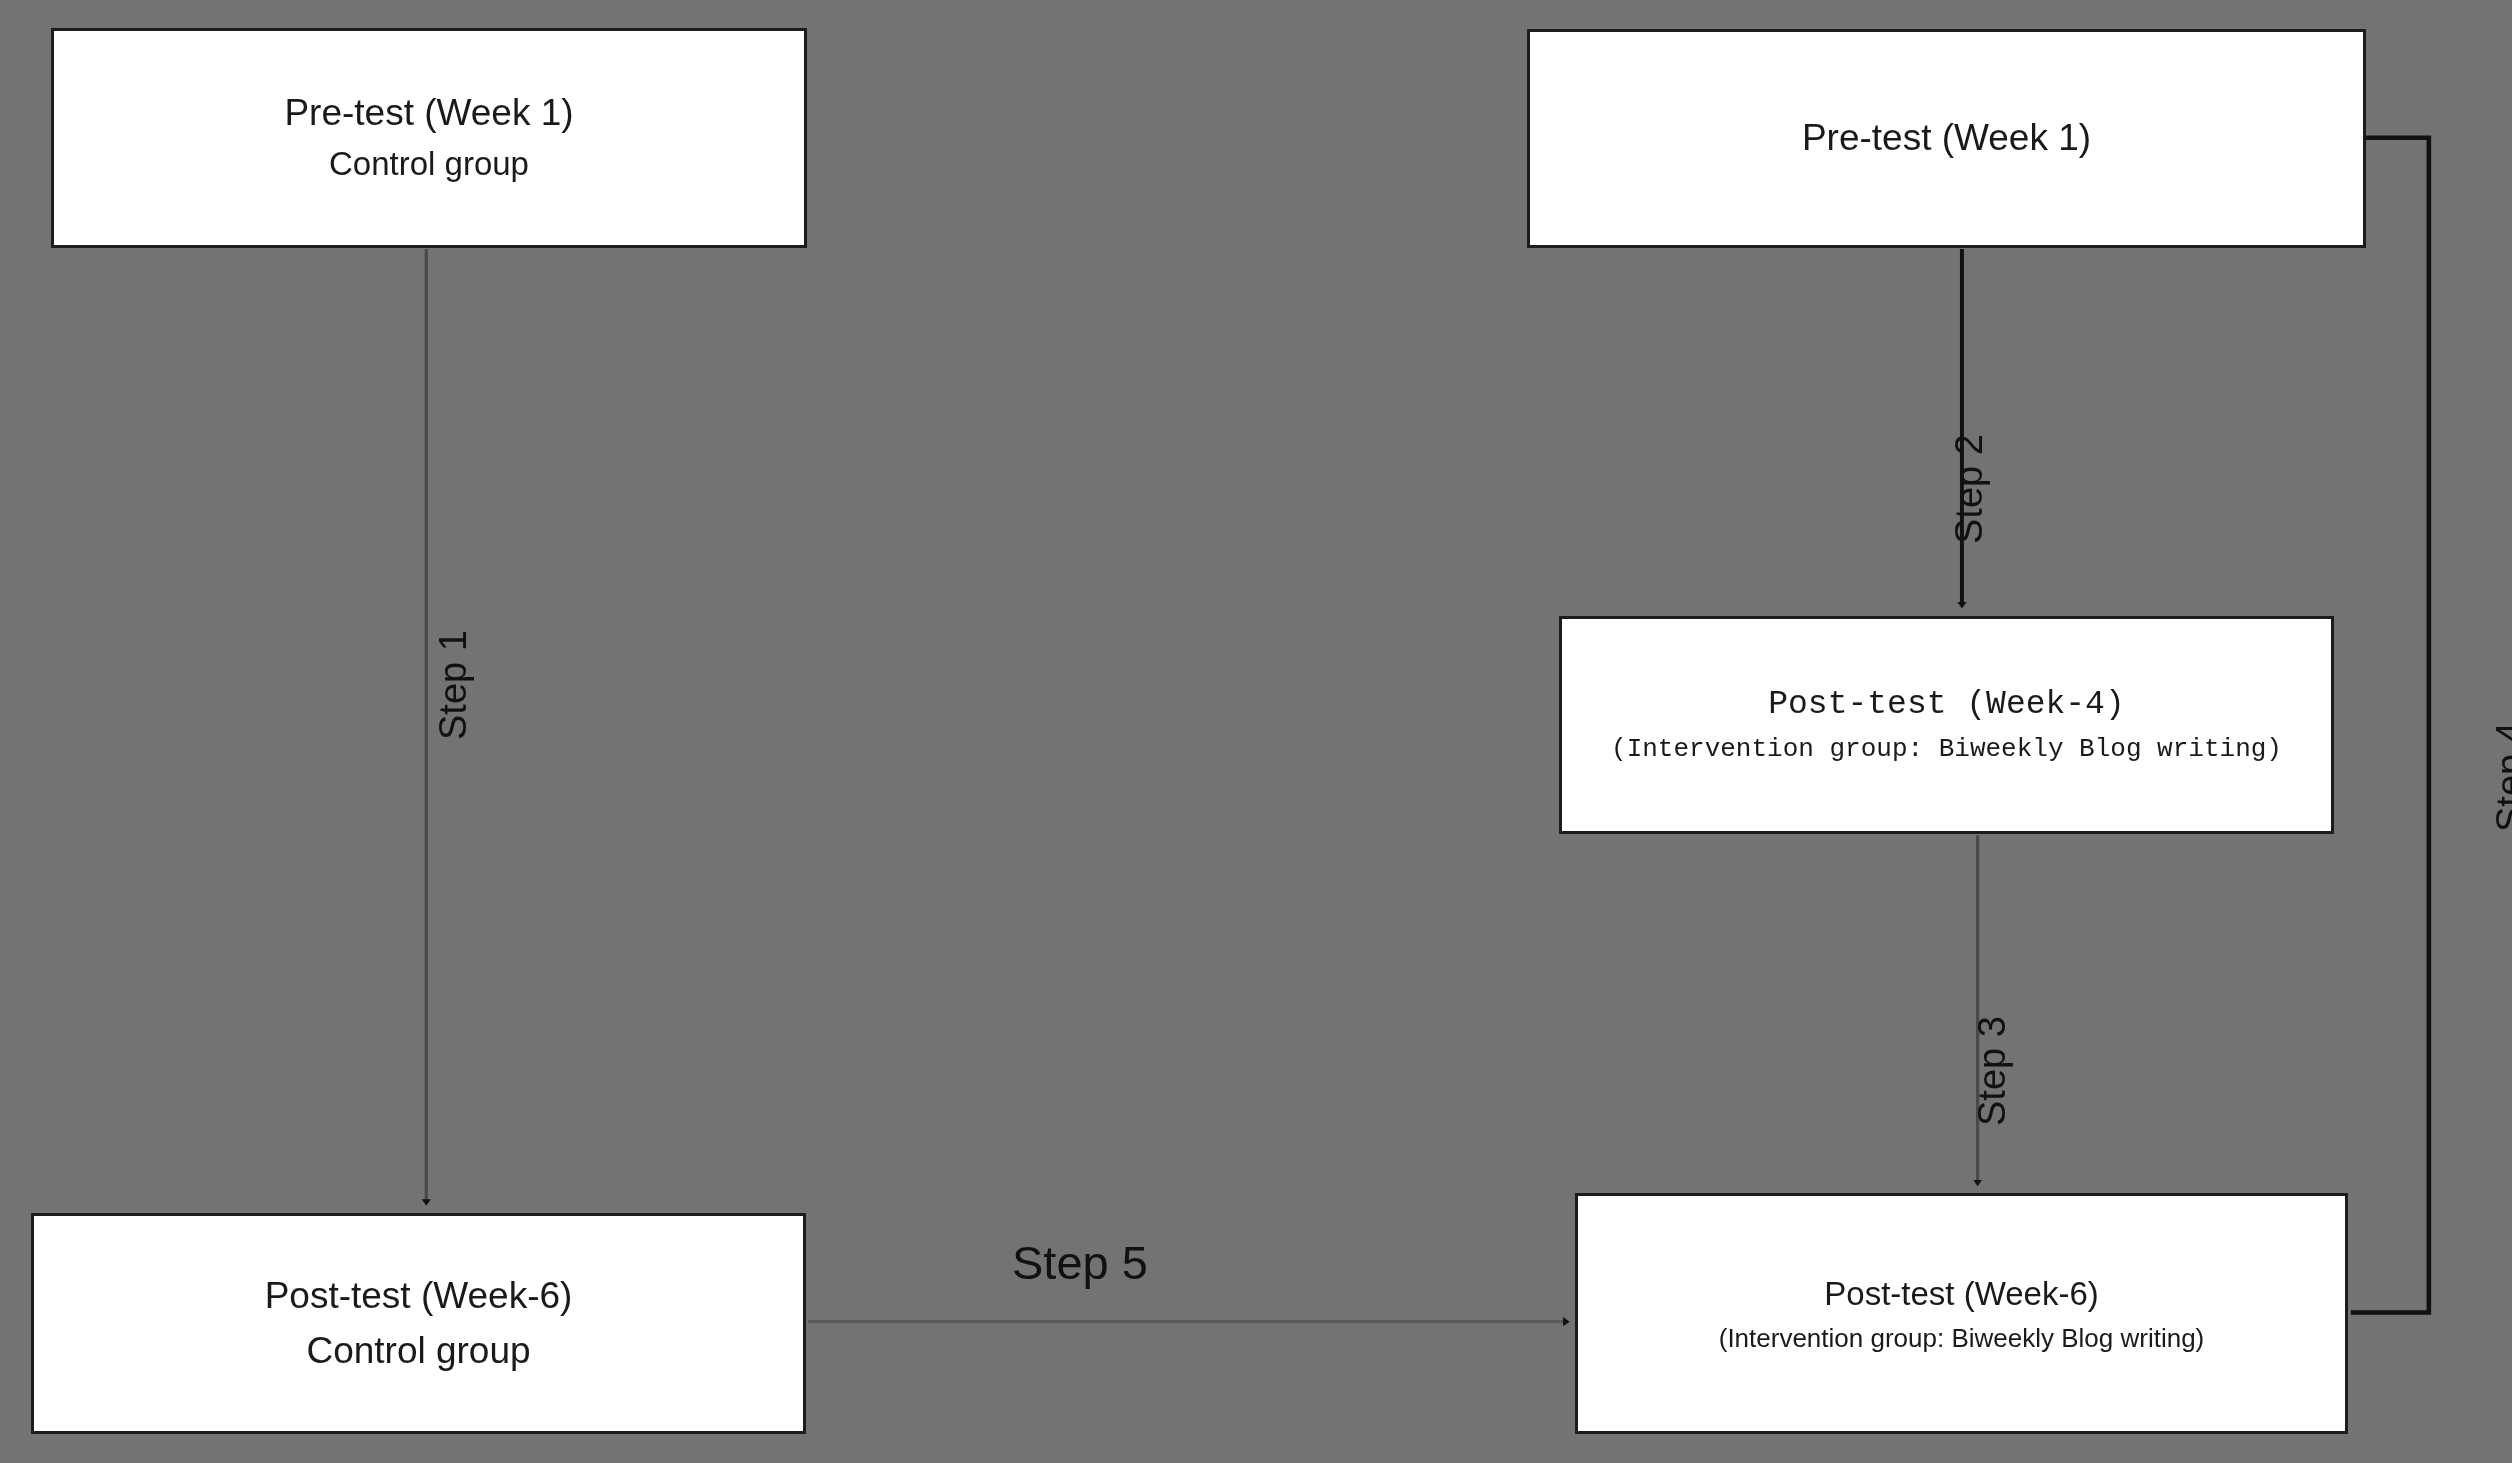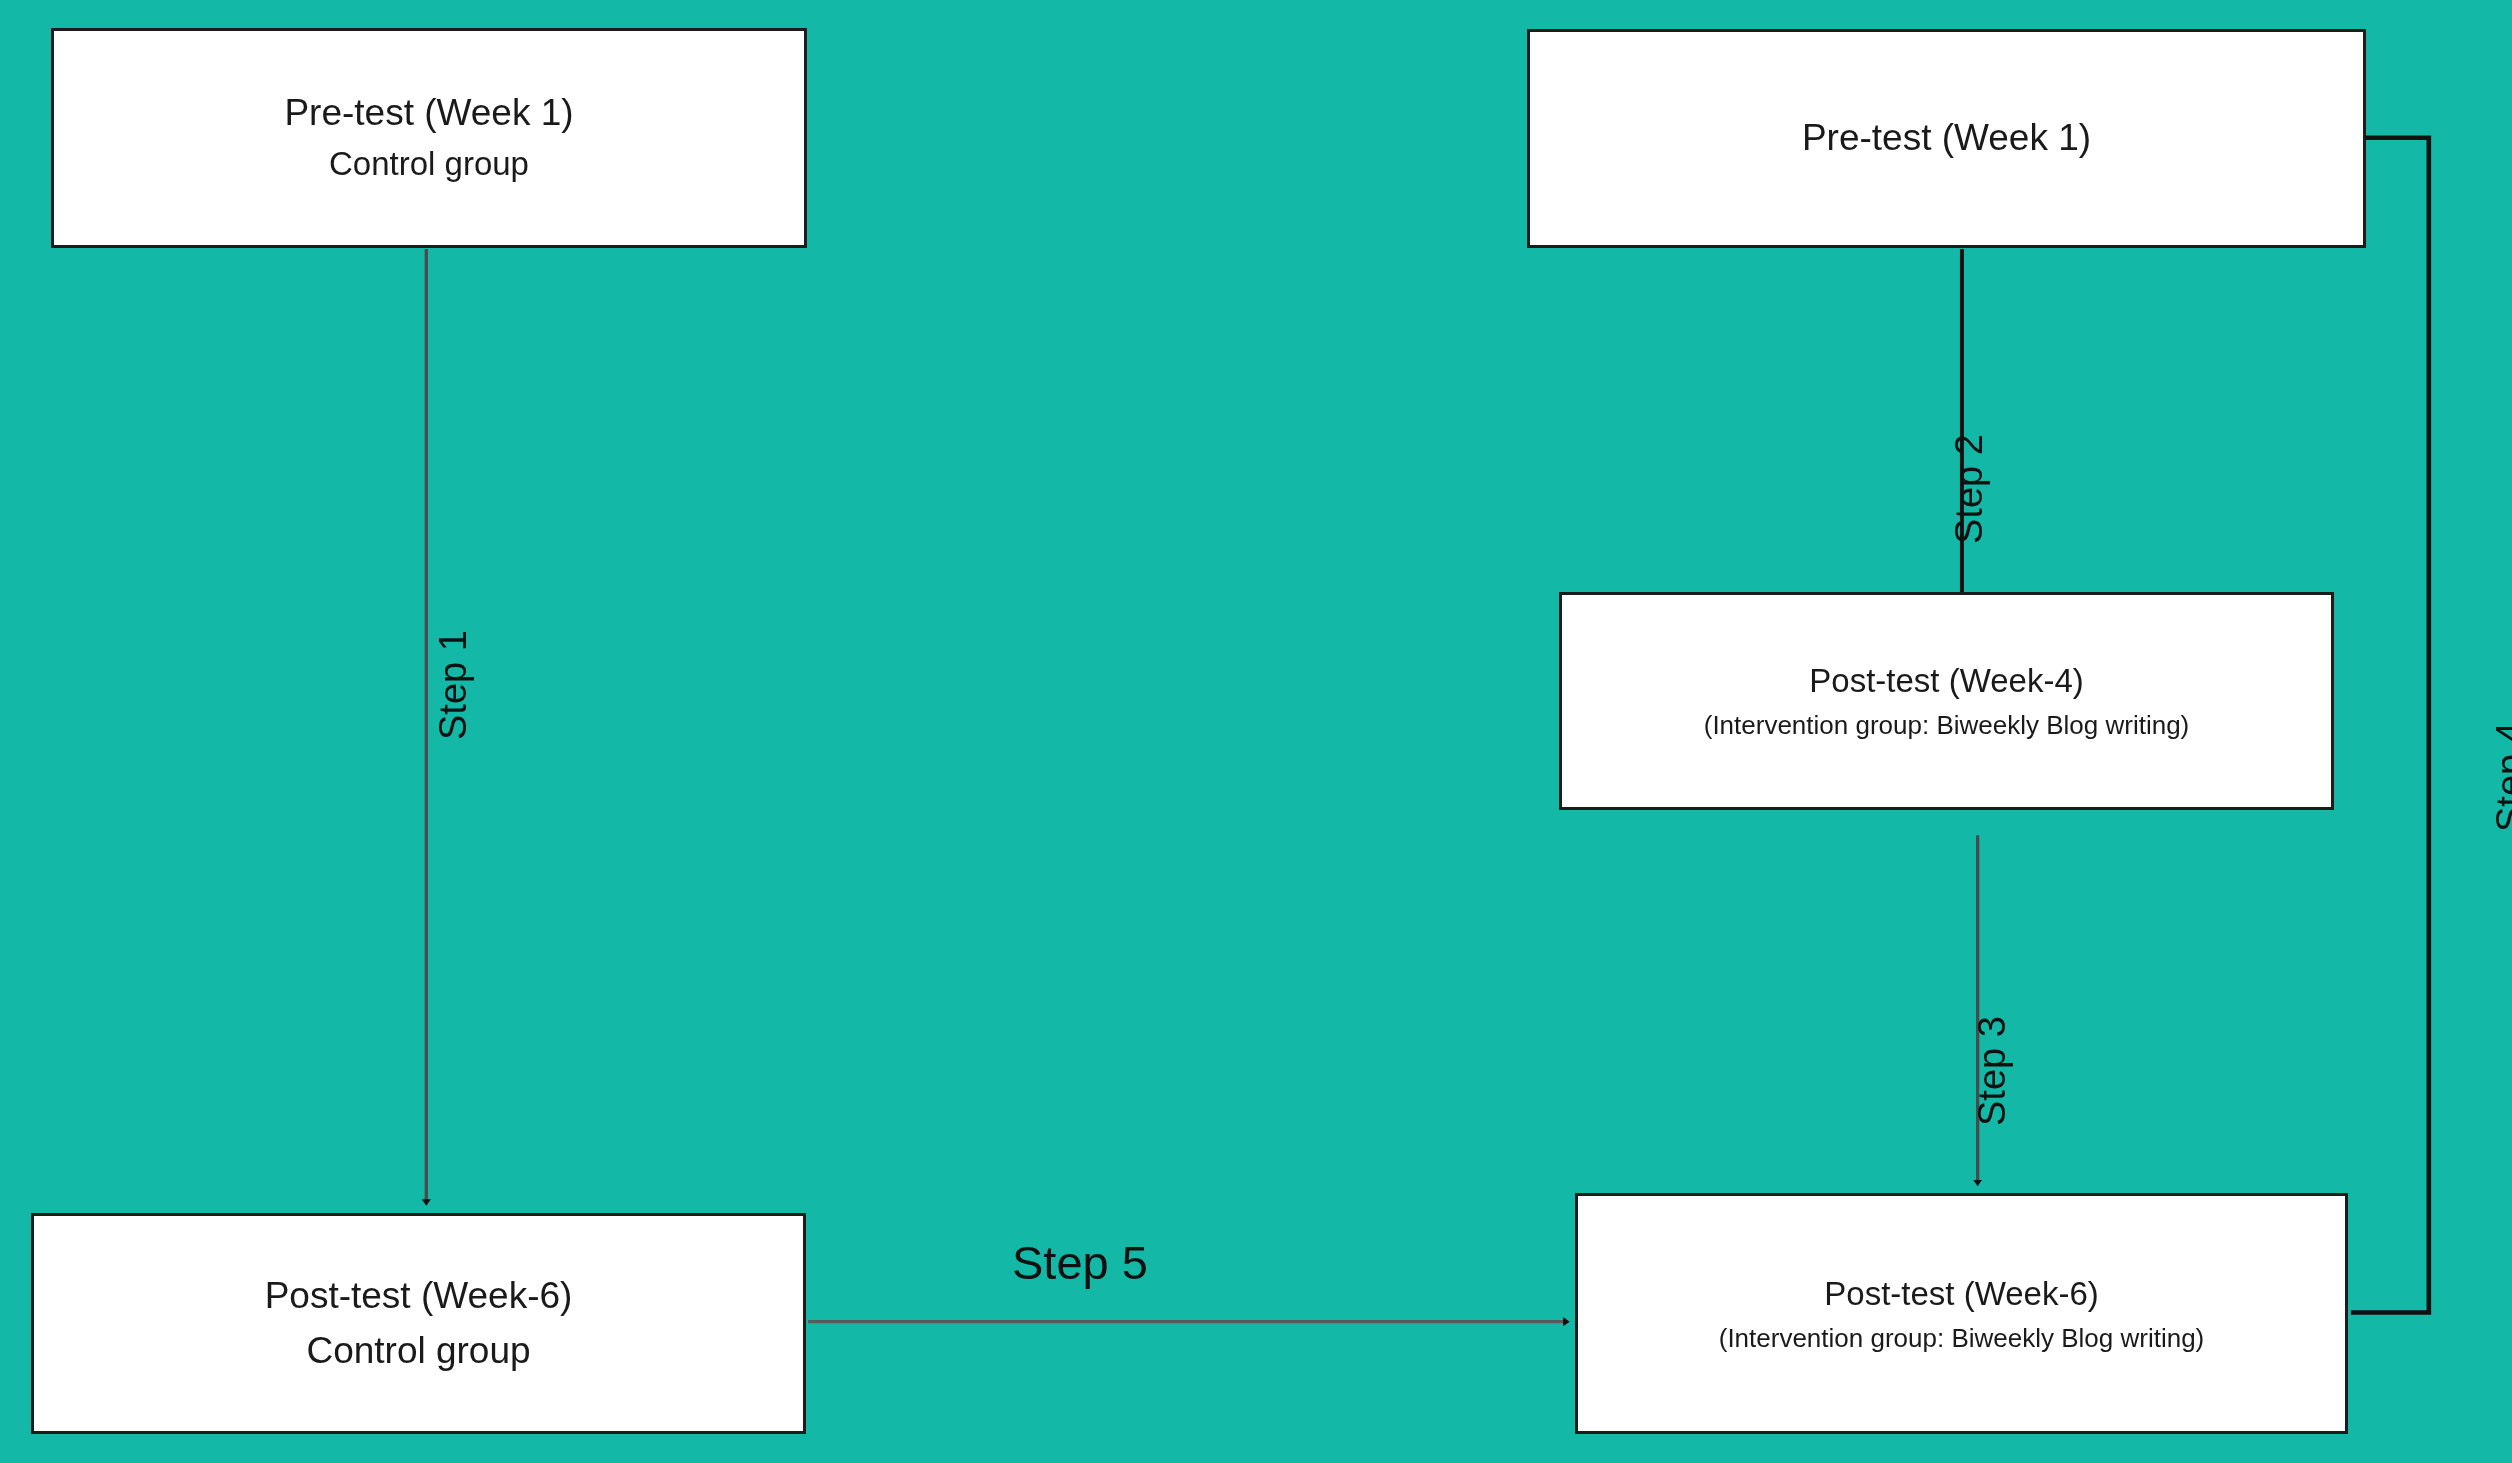--- a/index.html
+++ b/index.html
@@ -9,21 +9,21 @@
     background: #ffffff;
   }
   body {
     font-family: "Liberation Sans", sans-serif;
     color: #1a1a1a;
   }
   #canvas {
     position: relative;
     width: 2512px;
     height: 1464px;
-    background: #14b8a6;
+    background: #737373;
     overflow: hidden;
   }
   svg#wires {
     position: absolute;
     left: 0;
     top: 0;
     width: 2512px;
     height: 1464px;
     pointer-events: none;
   }
@@ -54,21 +54,21 @@
 
   .node-control6 .line-1 { font-size: 37px; }
   .node-control6 .line-2 { font-size: 37px; }
 
   .node-wide .line-1 { font-size: 33px; }
   .node-wide .line-2 { font-size: 26px; }
 
   
   #box-pre-control      { left: 51px;   top: 27.5px;   width: 756px; height: 220px; }
   #box-pre-intervention { left: 1527px; top: 29px;   width: 839px; height: 219px; }
-  #box-post4-intervention { left: 1559px; top: 592px;  width: 775px; height: 218px; }
+  #box-post4-intervention { left: 1559px; top: 616px;  width: 775px; height: 218px; font-family: Liberation Mono, monospace; }
   #box-post6-control    { left: 31px;   top: 1213px; width: 775px; height: 221px; }
   #box-post6-intervention { left: 1575px; top: 1193px; width: 773px; height: 241px; }
 
   
   .step-label-v {
     position: absolute;
     font-size: 38px;
     color: #111111;
     white-space: nowrap;
     transform-origin: left top;

